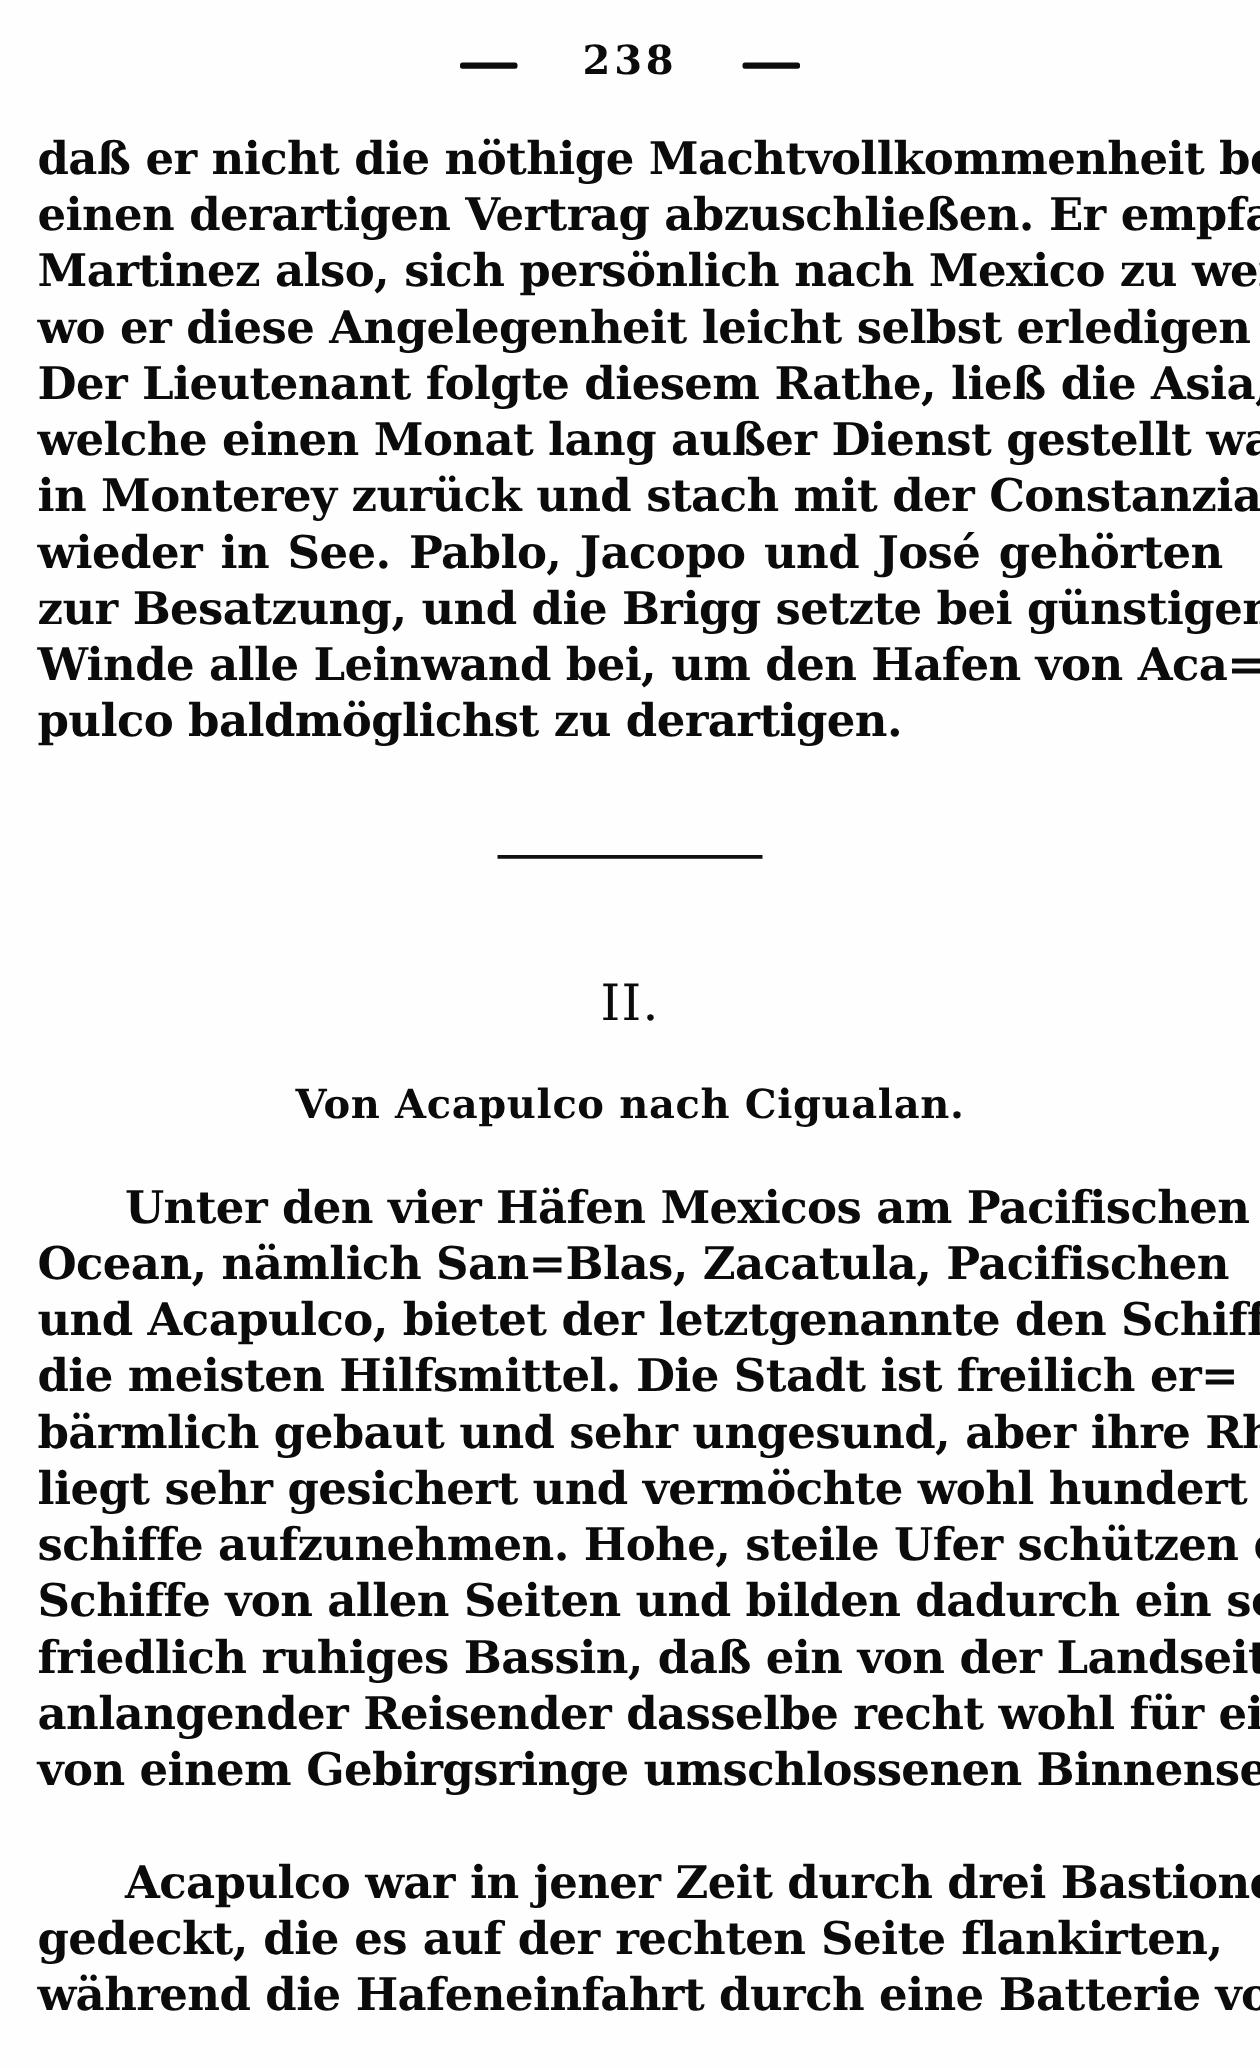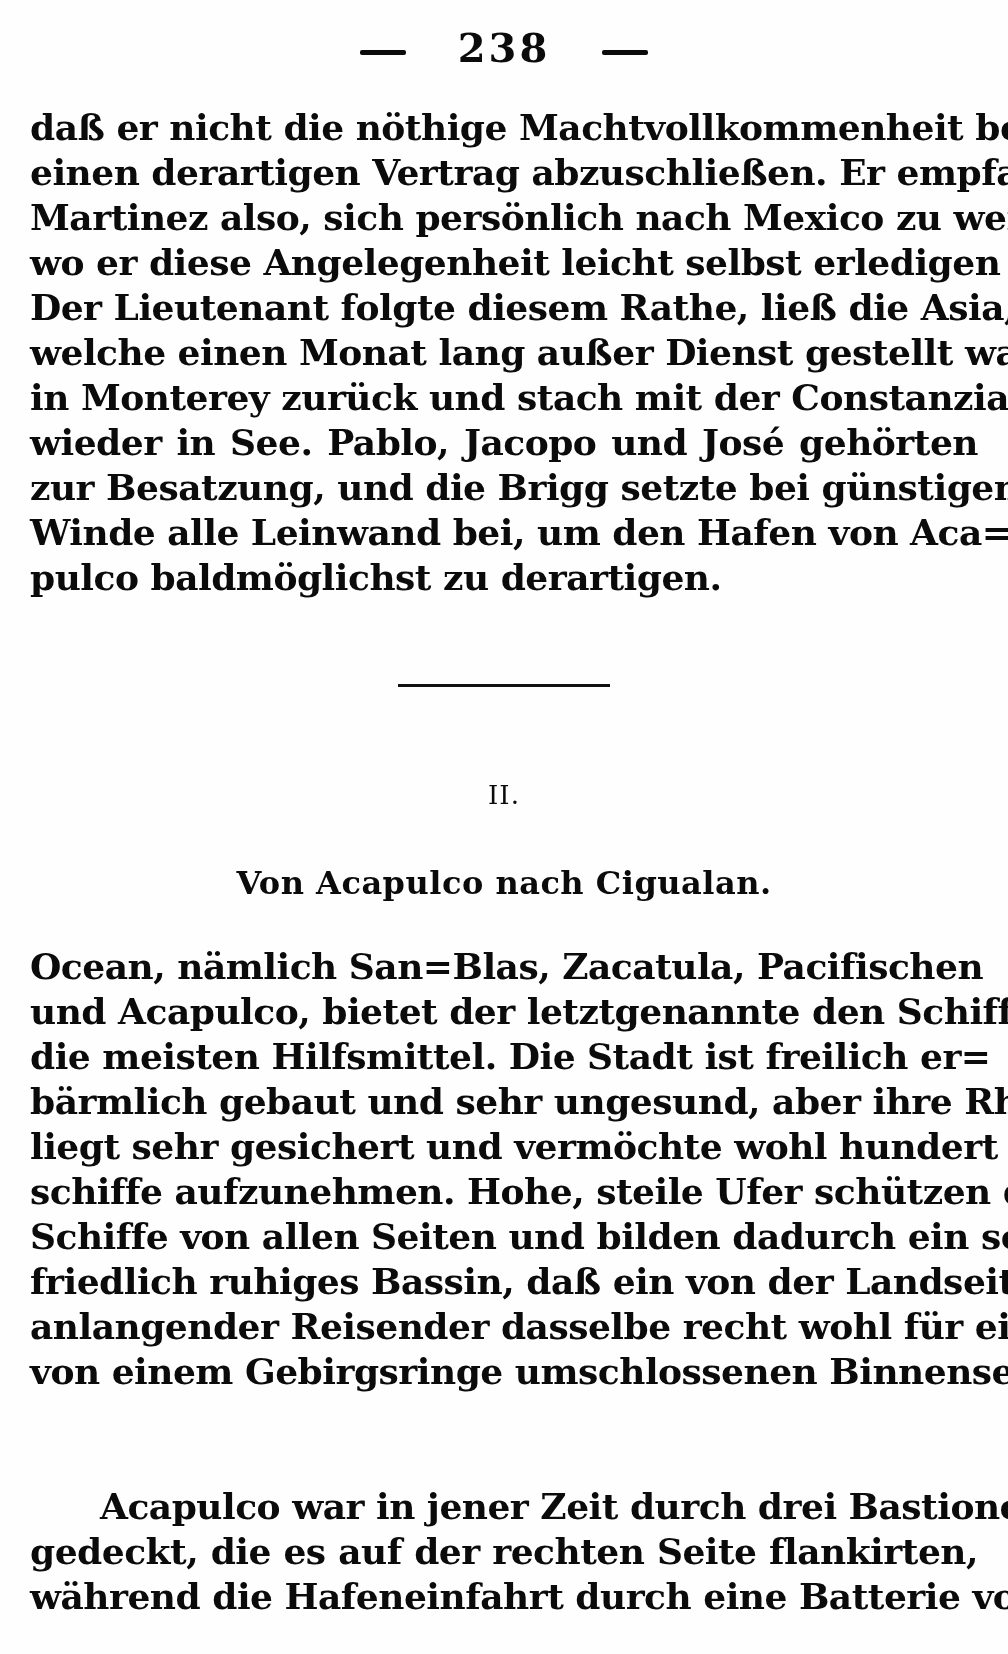--- a/index.html
+++ b/index.html
@@ -21,21 +21,21 @@
     position: absolute;
     top: 28px;
     left: 0;
     width: 100%;
     display: flex;
     justify-content: center;
     align-items: center;
     gap: 52px;
   }
   .pagenum {
-    font-size: 40px;
+    font-size: 32px;
     font-weight: bold;
     letter-spacing: 3px;
     line-height: 40px;
   }
   .dash {
     display: inline-block;
     width: 46px;
     height: 5px;
     background: #0b0b0b;
     border-radius: 2px;
@@ -74,21 +74,21 @@
     width: 212px;
     height: 3px;
     background: #111111;
   }
   .numeral {
     position: absolute;
     top: 780px;
     left: 0;
     width: 100%;
     text-align: center;
-    font-size: 26px;
+    font-size: 40px;
     font-weight: normal;
     letter-spacing: 1px;
   }
   .title {
     position: absolute;
     top: 864px;
     left: 0;
     width: 100%;
     margin: 0;
     text-align: center;
@@ -124,20 +124,21 @@
       <div class="line last">pulco baldmöglichst zu derartigen.</div>
     </section>
 
     <div class="divider"></div>
 
     <div class="numeral">II.</div>
 
     <h1 class="title">Von Acapulco nach Cigualan.</h1>
 
     <section class="para p2">
+      <div class="line indent">Unter den vier Häfen Mexicos am Pacifischen</div>
       <div class="line">Ocean, nämlich San=Blas, Zacatula, Pacifischen</div>
       <div class="line">und Acapulco, bietet der letztgenannte den Schiffen</div>
       <div class="line">die meisten Hilfsmittel.  Die Stadt ist freilich er=</div>
       <div class="line">bärmlich gebaut und sehr ungesund, aber ihre Rhede</div>
       <div class="line">liegt sehr gesichert und vermöchte wohl hundert See=</div>
       <div class="line">schiffe aufzunehmen.  Hohe, steile Ufer schützen die</div>
       <div class="line">Schiffe von allen Seiten und bilden dadurch ein so</div>
       <div class="line">friedlich ruhiges Bassin, daß ein von der Landseite</div>
       <div class="line">anlangender Reisender dasselbe recht wohl für einen</div>
       <div class="line">von einem Gebirgsringe umschlossenen Binnensee</div>

